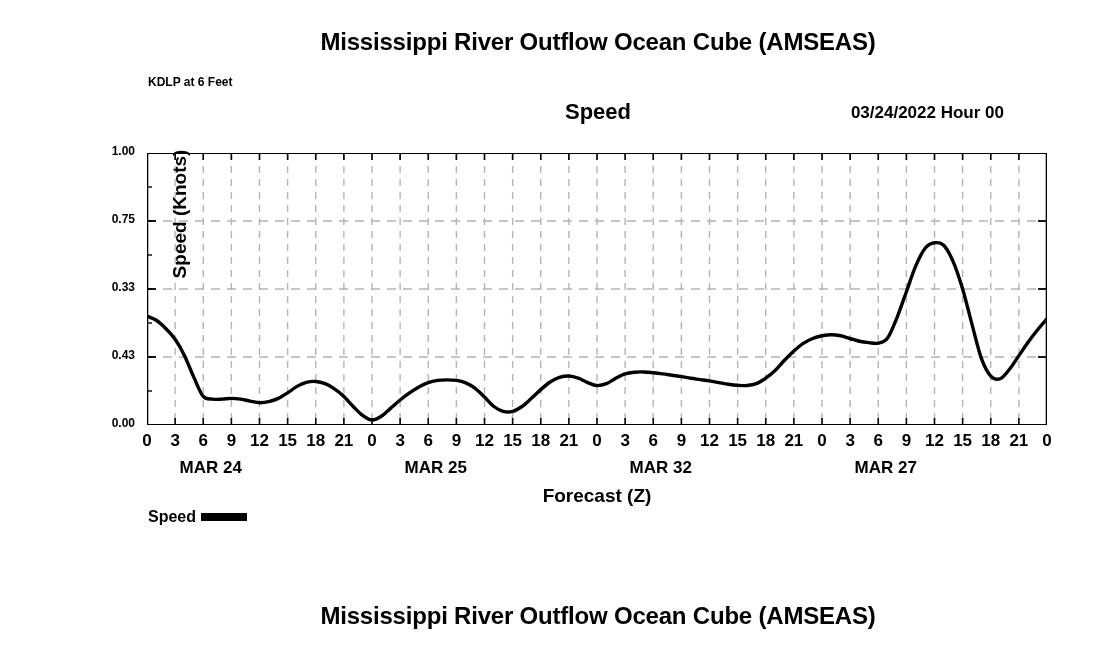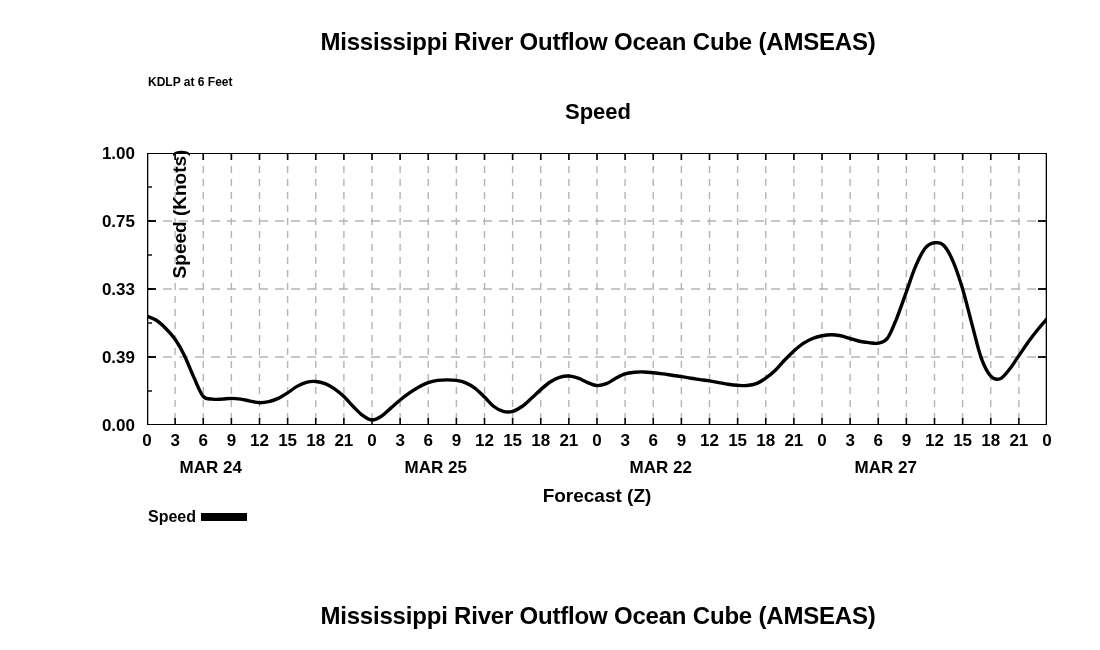--- a/index.html
+++ b/index.html
@@ -99,21 +99,21 @@
   }
   .ytick-host {
     position: absolute;
     left: 0; top: 0; width: 900px; height: 272px;
   }
   .ytick-lab {
     position: absolute;
     left: -78px;
     width: 66px;
     text-align: right;
-    font-size: 17px;
+    font-size: 12px;
     font-weight: bold;
     line-height: 1;
     margin-top: -8px;
   }
 
   .xtick-lab {
     position: absolute;
     top: 278px;
     width: 40px;
     margin-left: -20px;
@@ -158,20 +158,21 @@
 </style>
 </head>
 <body>
 
 <div class="page">
 
   <div class="title-top">Mississippi River Outflow Ocean Cube (AMSEAS)</div>
 
   <div class="hdr-station">KDLP at 6 Feet</div>
   <div class="hdr-var">Speed</div>
+  <div class="hdr-date">03/24/2022 Hour 00</div>
 
   <div class="plot-wrap">
     <svg class="plot-svg" id="plot-svg" viewBox="0 0 900 272" preserveAspectRatio="none">
       <g id="grid-layer">
           <line x1="28.125" y1="0" x2="28.125" y2="272" stroke="#b4b4b4" stroke-width="1.4" stroke-dasharray="7 6"></line>
           <line x1="56.25" y1="0" x2="56.25" y2="272" stroke="#b4b4b4" stroke-width="1.4" stroke-dasharray="7 6"></line>
           <line x1="84.375" y1="0" x2="84.375" y2="272" stroke="#b4b4b4" stroke-width="1.4" stroke-dasharray="7 6"></line>
           <line x1="112.5" y1="0" x2="112.5" y2="272" stroke="#b4b4b4" stroke-width="1.4" stroke-dasharray="7 6"></line>
           <line x1="140.625" y1="0" x2="140.625" y2="272" stroke="#b4b4b4" stroke-width="1.4" stroke-dasharray="7 6"></line>
           <line x1="168.75" y1="0" x2="168.75" y2="272" stroke="#b4b4b4" stroke-width="1.4" stroke-dasharray="7 6"></line>
@@ -294,21 +295,21 @@
           <line x1="900" y1="0" x2="900" y2="272" stroke="#000" stroke-width="2.6"></line>
           <line x1="0" y1="272" x2="900" y2="272" stroke="#000" stroke-width="2.2"></line>
           <line x1="0" y1="0" x2="900" y2="0" stroke="#000" stroke-width="2.2"></line>
         </g>
       <path id="series-path" fill="none" stroke="#000000" stroke-width="3.4" stroke-linejoin="round" stroke-linecap="round" d="M0.00,163.20 C1.56,163.88 6.25,165.24 9.38,167.28 C12.50,169.32 15.63,172.27 18.75,175.44 C21.88,178.61 25.00,181.79 28.13,186.32 C31.25,190.85 34.38,196.29 37.50,202.64 C40.63,208.99 43.75,217.60 46.88,224.40 C50.00,231.20 53.13,239.81 56.25,243.44 C59.38,247.07 62.50,245.71 65.63,246.16 C68.75,246.61 71.88,246.30 75.00,246.16 C78.13,246.02 81.25,245.34 84.38,245.34 C87.50,245.34 90.63,245.71 93.75,246.16 C96.88,246.61 100.00,247.47 103.13,248.06 C106.25,248.65 109.38,249.61 112.50,249.70 C115.63,249.79 118.75,249.33 121.87,248.61 C125.00,247.88 128.13,246.79 131.25,245.34 C134.38,243.89 137.50,241.90 140.63,239.90 C143.75,237.91 146.88,235.14 150.00,233.38 C153.13,231.61 156.25,230.11 159.38,229.30 C162.50,228.48 165.63,228.25 168.75,228.48 C171.88,228.71 175.00,229.43 178.13,230.66 C181.25,231.88 184.38,233.69 187.50,235.82 C190.63,237.95 193.75,240.49 196.88,243.44 C200.00,246.39 203.13,250.33 206.25,253.50 C209.38,256.68 212.50,260.21 215.63,262.48 C218.75,264.75 221.88,266.97 225.00,267.10 C228.13,267.24 231.25,265.29 234.38,263.30 C237.50,261.30 240.62,257.86 243.75,255.14 C246.87,252.42 250.00,249.51 253.13,246.98 C256.25,244.44 259.38,242.08 262.50,239.90 C265.63,237.73 268.75,235.64 271.88,233.92 C275.00,232.20 278.13,230.66 281.25,229.57 C284.38,228.48 287.50,227.85 290.63,227.39 C293.75,226.94 296.88,226.85 300.00,226.85 C303.13,226.85 306.25,226.89 309.38,227.39 C312.50,227.89 315.63,228.53 318.75,229.84 C321.88,231.15 325.00,232.92 328.13,235.28 C331.25,237.64 334.38,240.95 337.50,243.98 C340.63,247.02 343.75,251.10 346.88,253.50 C350.00,255.91 353.13,257.58 356.25,258.40 C359.38,259.22 362.50,259.22 365.63,258.40 C368.75,257.58 371.88,255.68 375.00,253.50 C378.13,251.33 381.25,248.15 384.38,245.34 C387.50,242.53 390.63,239.36 393.75,236.64 C396.88,233.92 400.00,231.06 403.13,229.02 C406.25,226.98 409.38,225.40 412.50,224.40 C415.63,223.40 418.75,222.90 421.88,223.04 C425.00,223.18 428.13,224.13 431.25,225.22 C434.38,226.30 437.50,228.34 440.63,229.57 C443.75,230.79 446.88,232.38 450.00,232.56 C453.13,232.74 456.25,231.88 459.37,230.66 C462.50,229.43 465.63,226.85 468.75,225.22 C471.88,223.58 475.00,221.86 478.13,220.86 C481.25,219.87 484.37,219.55 487.50,219.23 C490.62,218.91 493.75,218.87 496.88,218.96 C500.00,219.05 503.13,219.46 506.25,219.78 C509.38,220.09 512.50,220.46 515.63,220.86 C518.75,221.27 521.88,221.77 525.00,222.22 C528.13,222.68 531.25,223.09 534.38,223.58 C537.50,224.08 540.63,224.72 543.75,225.22 C546.88,225.71 550.00,226.12 553.13,226.58 C556.25,227.03 559.38,227.44 562.50,227.94 C565.63,228.43 568.75,229.02 571.88,229.57 C575.00,230.11 578.13,230.75 581.25,231.20 C584.38,231.65 587.50,232.06 590.63,232.29 C593.75,232.51 596.88,232.83 600.00,232.56 C603.13,232.29 606.25,231.88 609.38,230.66 C612.50,229.43 615.63,227.39 618.75,225.22 C621.88,223.04 625.00,220.59 628.13,217.60 C631.25,214.61 634.38,210.53 637.50,207.26 C640.63,204.00 643.75,200.83 646.88,198.02 C650.00,195.21 653.13,192.49 656.25,190.40 C659.38,188.31 662.50,186.77 665.63,185.50 C668.75,184.23 671.88,183.42 675.00,182.78 C678.13,182.15 681.25,181.70 684.38,181.70 C687.50,181.70 690.63,182.15 693.75,182.78 C696.88,183.42 700.00,184.60 703.13,185.50 C706.25,186.41 709.38,187.54 712.50,188.22 C715.63,188.90 718.75,189.27 721.88,189.58 C725.00,189.90 728.13,190.90 731.25,190.13 C734.38,189.36 737.50,189.22 740.63,184.96 C743.75,180.70 746.88,172.27 750.00,164.56 C753.13,156.85 756.25,147.33 759.38,138.72 C762.50,130.11 765.63,120.13 768.75,112.88 C771.88,105.63 775.00,99.05 778.13,95.20 C781.25,91.35 784.38,90.21 787.50,89.76 C790.63,89.31 793.75,89.31 796.88,92.48 C800.00,95.65 803.13,101.55 806.25,108.80 C809.38,116.05 812.50,125.57 815.63,136.00 C818.75,146.43 821.88,159.80 825.00,171.36 C828.13,182.92 831.25,196.75 834.38,205.36 C837.50,213.97 840.63,219.64 843.75,223.04 C846.88,226.44 850.00,226.89 853.13,225.76 C856.25,224.63 859.38,220.09 862.50,216.24 C865.63,212.39 868.75,207.17 871.88,202.64 C875.00,198.11 878.13,193.35 881.25,189.04 C884.38,184.73 887.50,180.65 890.63,176.80 C893.75,172.95 898.44,167.73 900.00,165.92"></path>
     </svg>
 
     <div class="ylabel">Speed (Knots)</div>
     <div class="ytick-host" id="ytick-host">
         <div class="ytick-lab" style="top: 272px;">0.00</div>
-        <div class="ytick-lab" style="top: 204px;">0.39</div>
+        <div class="ytick-lab" style="top: 204px;">0.43</div>
         <div class="ytick-lab" style="top: 136px;">0.33</div>
         <div class="ytick-lab" style="top: 68px;">0.75</div>
         <div class="ytick-lab" style="top: 0px;">1.00</div>
       </div>
     <div id="xtick-host">
         <div class="xtick-lab" style="left: 0px;">0</div>
         <div class="xtick-lab" style="left: 28.125px;">3</div>
         <div class="xtick-lab" style="left: 56.25px;">6</div>
         <div class="xtick-lab" style="left: 84.375px;">9</div>
         <div class="xtick-lab" style="left: 112.5px;">12</div>
@@ -337,21 +338,21 @@
         <div class="xtick-lab" style="left: 759.375px;">9</div>
         <div class="xtick-lab" style="left: 787.5px;">12</div>
         <div class="xtick-lab" style="left: 815.625px;">15</div>
         <div class="xtick-lab" style="left: 843.75px;">18</div>
         <div class="xtick-lab" style="left: 871.875px;">21</div>
         <div class="xtick-lab" style="left: 900px;">0</div>
       </div>
     <div id="day-host">
         <div class="daylab" style="left: 112.5px;">MAR 24</div>
         <div class="daylab" style="left: 337.5px;">MAR 25</div>
-        <div class="daylab" style="left: 562.5px;">MAR 22</div>
+        <div class="daylab" style="left: 562.5px;">MAR 32</div>
         <div class="daylab" style="left: 787.5px;">MAR 27</div>
       </div>
     <div class="xlabel">Forecast (Z)</div>
   </div>
 
   <div class="legend">
     <span class="legend-label">Speed</span>
     <span class="legend-swatch"></span>
   </div>
 

